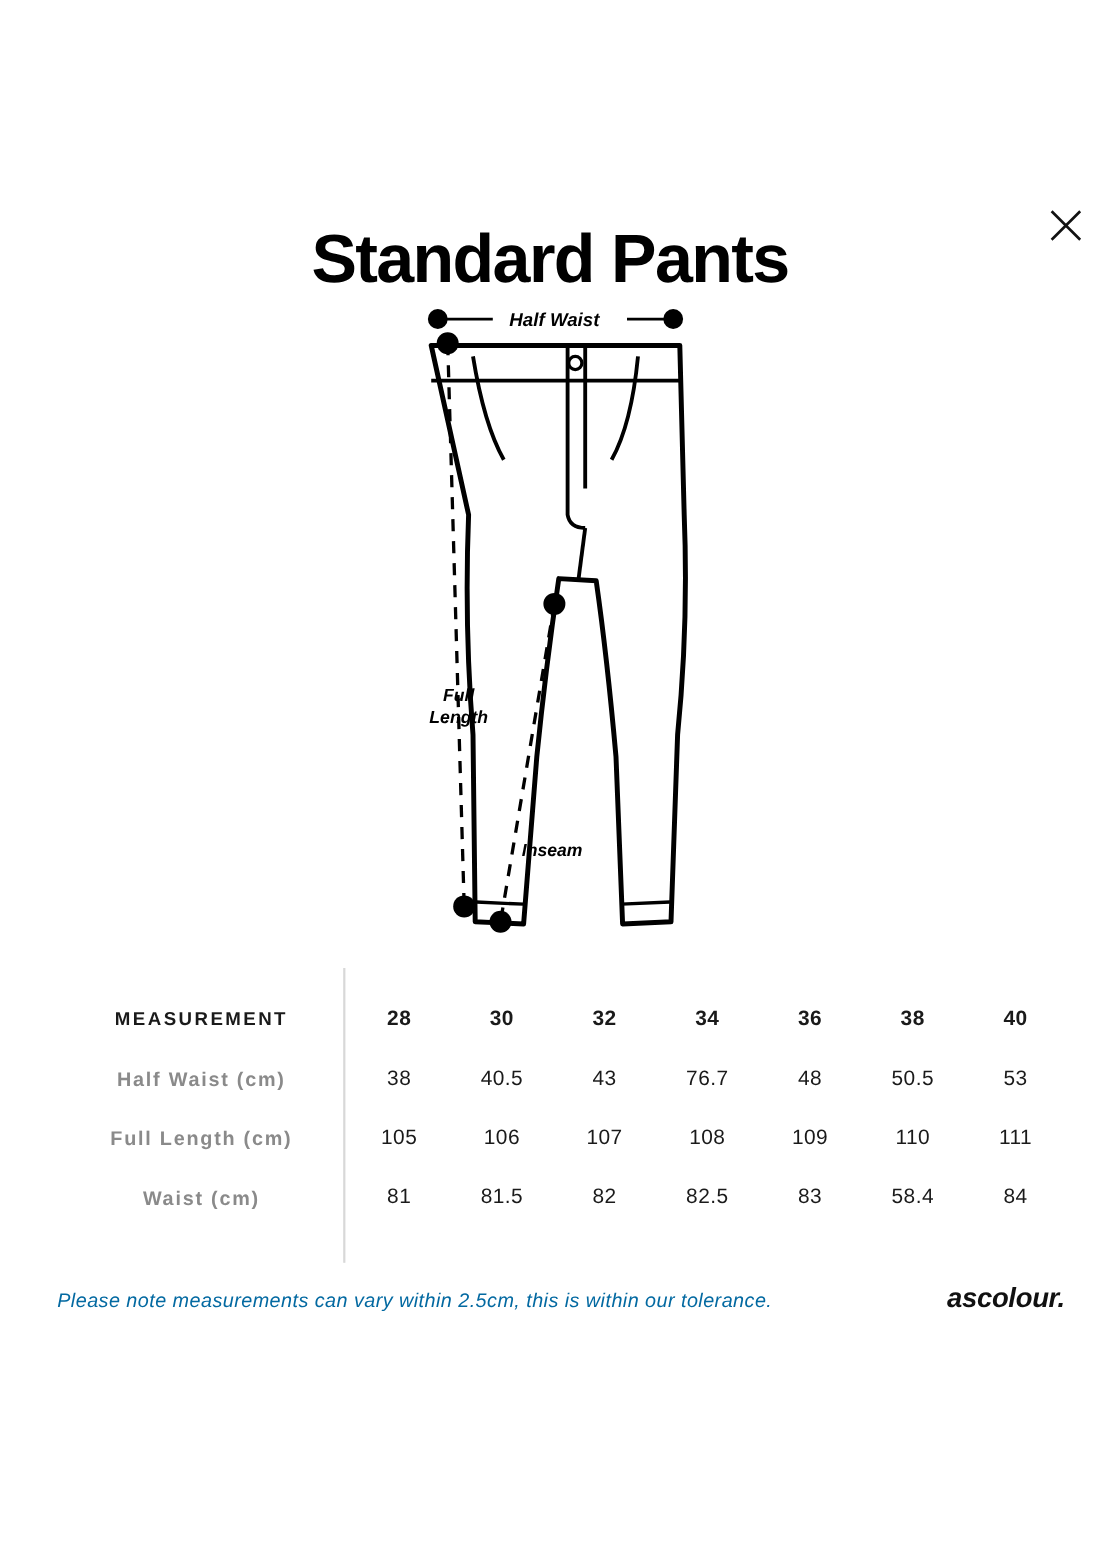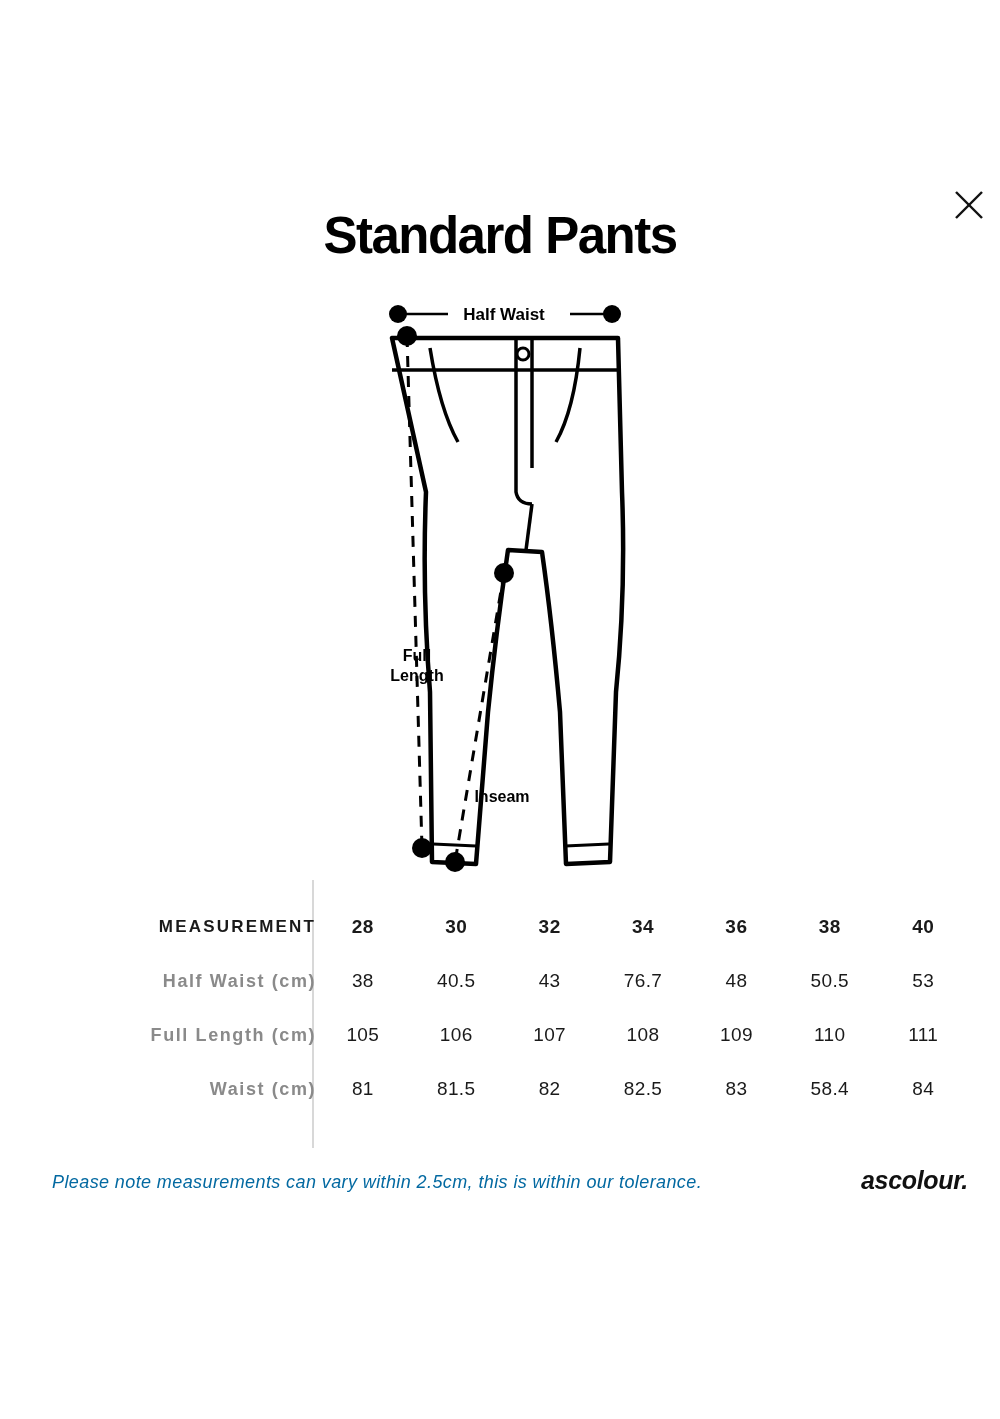--- a/index.html
+++ b/index.html
@@ -39,55 +39,56 @@
   }
   .close-btn svg { display:block; }
 
   
   .title {
     position: absolute;
     left: 0;
     top: 198px;
     width: 1000px;
     text-align: center;
-    font-size: 51px;
+    font-size: 62px;
     font-weight: 700;
     letter-spacing: -1.5px;
     line-height: 76px;
     color: #000;
   }
 
   
   .diagram {
     position: absolute;
     left: 280px;
-    top: 292px;
+    top: 268px;
     width: 440px;
     height: 600px;
+    font-style: italic;
   }
   .diagram svg { display: block; }
 
   
   .table-wrap {
     position: absolute;
     left: 50px;
     top: 900px;
     width: 920px;
   }
   table.size-table {
     border-collapse: collapse;
     width: 920px;
     table-layout: fixed;
   }
   table.size-table th, table.size-table td {
     padding: 0;
     height: 54px;
     vertical-align: middle;
   }
-  .col-label { width: 265px; text-align: right; }
+  .col-label { width: 265px; text-align: center; }
   .col-size { width: 93px; text-align: center; }
 
   .hdr-measurement {
     font-size: 17px;
     font-weight: 700;
     letter-spacing: 2.2px;
     color: #1a1a1a;
   }
   .hdr-size {
     font-size: 19px;

